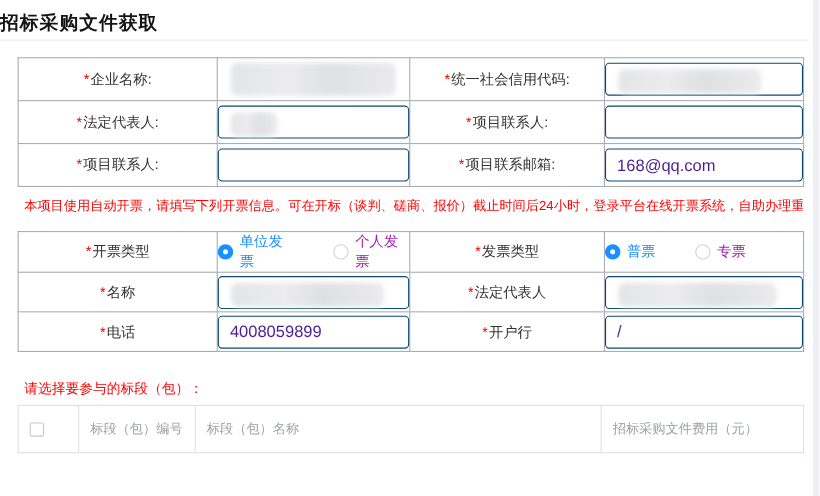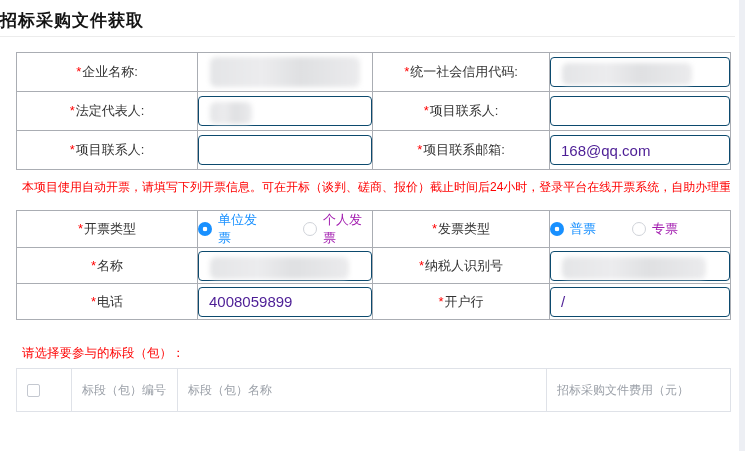--- a/index.html
+++ b/index.html
@@ -194,21 +194,21 @@
         <td class="lbl-cell">
           <span class="req">*</span><span>名称</span>
         </td>
         <td class="val-cell">
           <div class="input-wrap">
             <input class="txt" type="text" style="">
             <div class="blob inner w-med"></div>
           </div>
         </td>
         <td class="lbl-cell">
-          <span class="req">*</span><span>纳税人识别号</span>
+          <span class="req">*</span><span>法定代表人</span>
         </td>
         <td class="val-cell">
           <div class="input-wrap">
             <input class="txt" type="text" style="">
             <div class="blob inner w-med"></div>
           </div>
         </td>
       </tr>
       <tr>
         <td class="lbl-cell">

